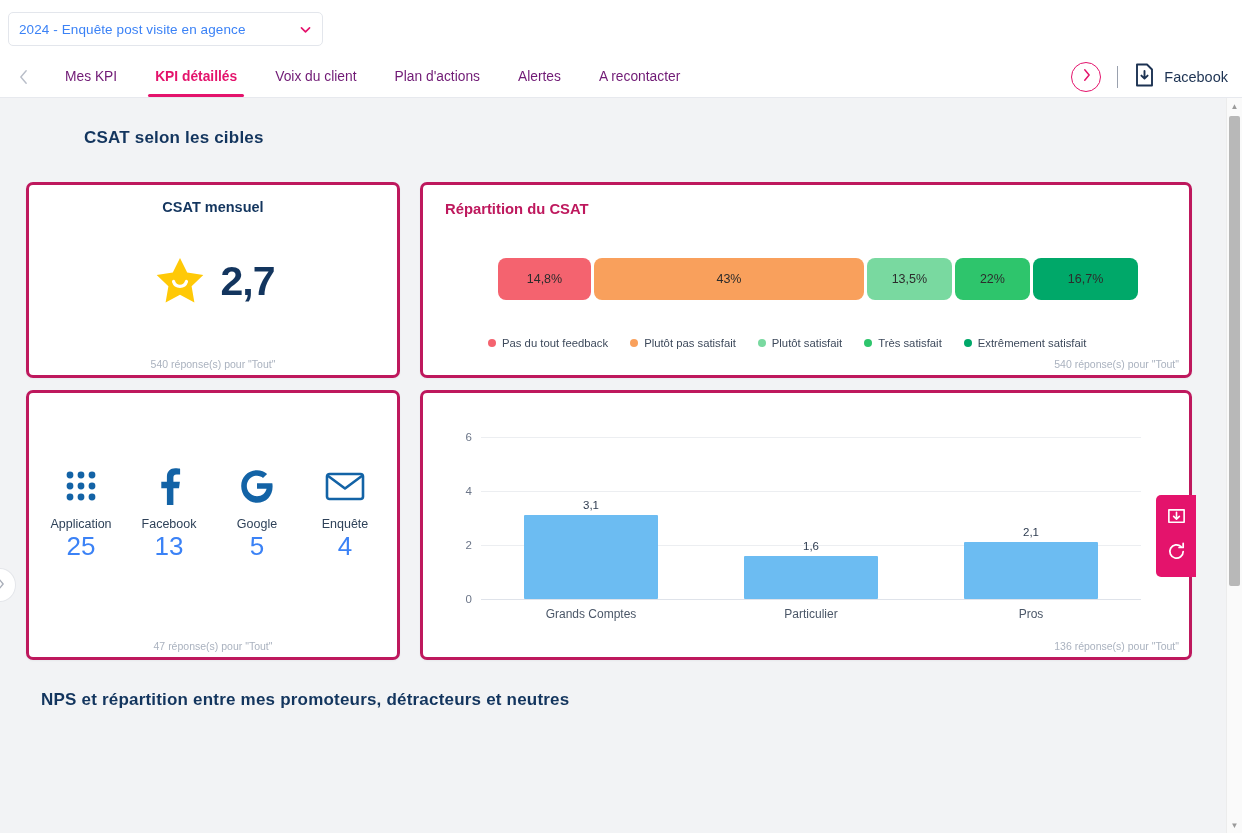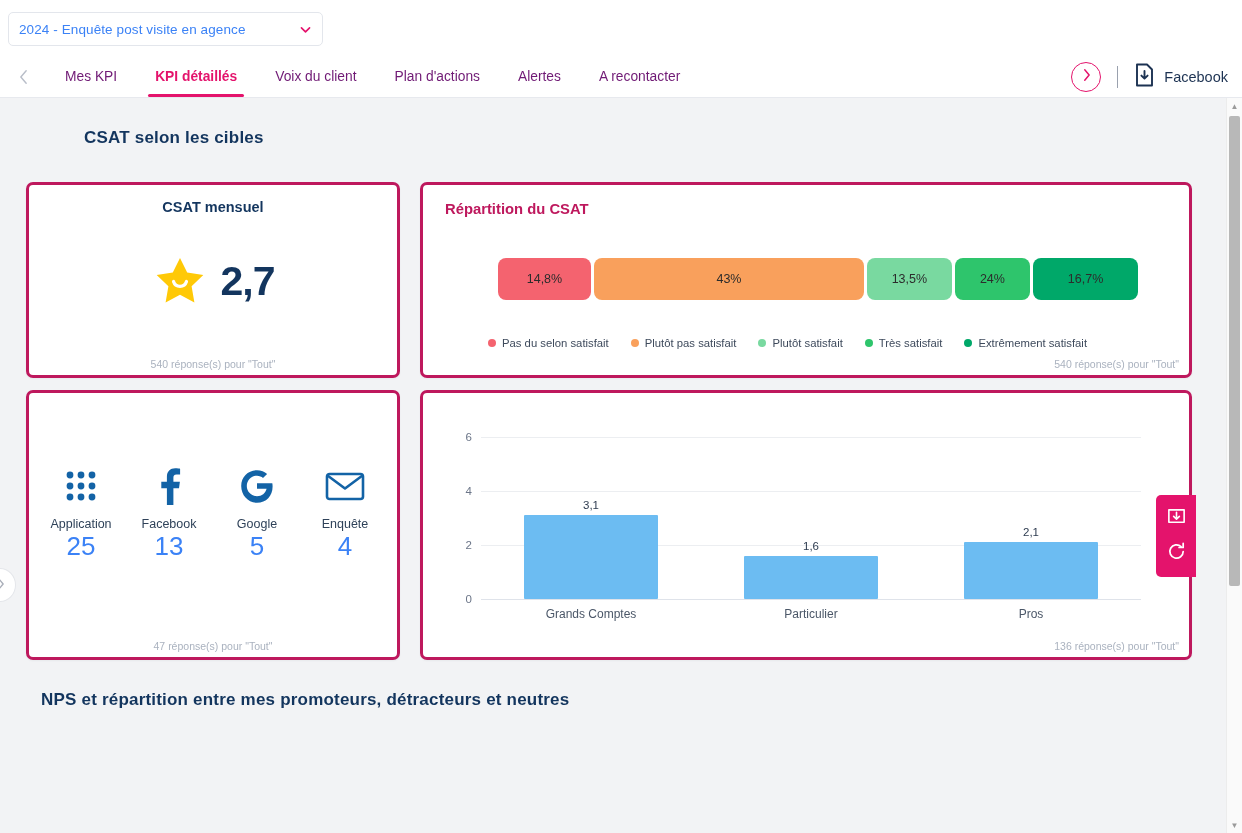--- a/index.html
+++ b/index.html
@@ -258,27 +258,27 @@
         </div>
         <div class="resp-note centered">540 réponse(s) pour "Tout"</div>
       </div>
 
       <div class="card" id="card-csat-dist">
         <div class="card-title-left">Répartition du CSAT</div>
         <div class="stacked-bar" id="csat-bar">
             <div class="seg" style="flex: 0.148 1 0%; background: rgb(244, 99, 111);">14,8%</div>
             <div class="seg" style="flex: 0.43 1 0%; background: rgb(249, 160, 92);">43%</div>
             <div class="seg" style="flex: 0.135 1 0%; background: rgb(121, 217, 160);">13,5%</div>
-            <div class="seg" style="flex: 0.12 1 0%; background: rgb(46, 197, 108);">24%</div>
+            <div class="seg" style="flex: 0.12 1 0%; background: rgb(46, 197, 108);">22%</div>
             <div class="seg" style="flex: 0.167 1 0%; background: rgb(0, 168, 105);">16,7%</div>
           </div>
         <div class="legend" id="csat-legend">
             <div class="leg-item">
               <span class="leg-dot" style="background: rgb(244, 99, 111);"></span>
-              <span class="leg-lab">Pas du selon satisfait</span>
+              <span class="leg-lab">Pas du tout feedback</span>
             </div>
             <div class="leg-item">
               <span class="leg-dot" style="background: rgb(249, 160, 92);"></span>
               <span class="leg-lab">Plutôt pas satisfait</span>
             </div>
             <div class="leg-item">
               <span class="leg-dot" style="background: rgb(121, 217, 160);"></span>
               <span class="leg-lab">Plutôt satisfait</span>
             </div>
             <div class="leg-item">

